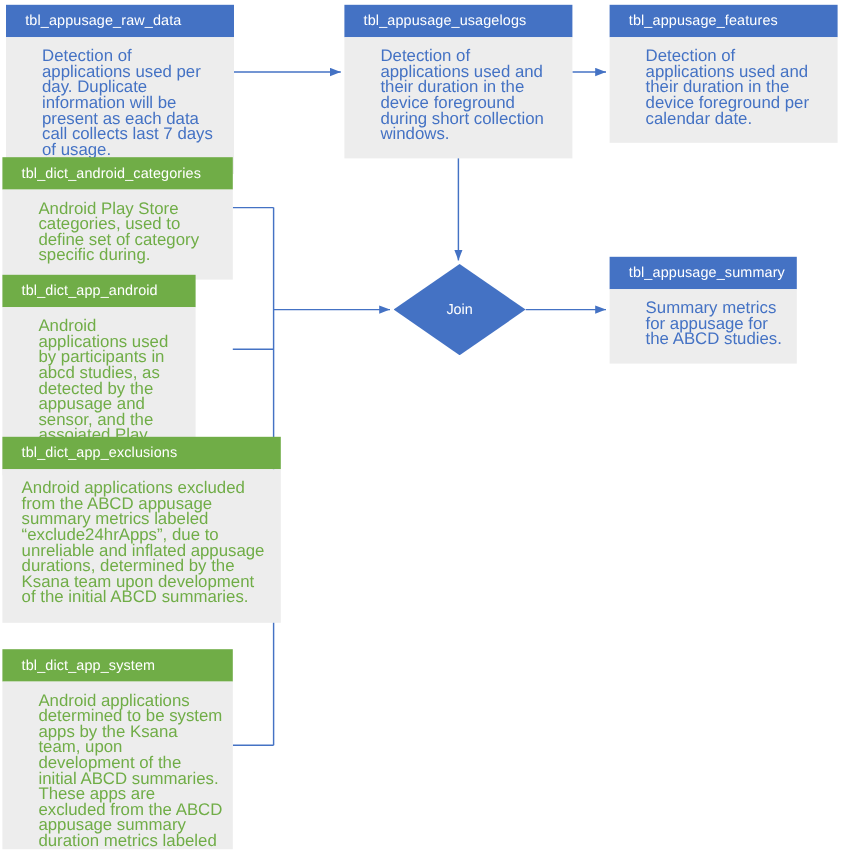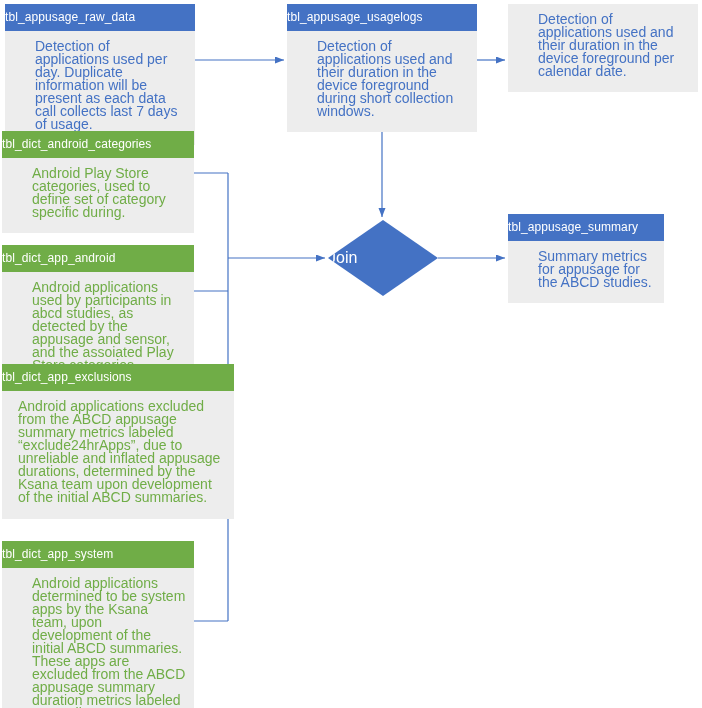--- a/index.html
+++ b/index.html
@@ -2,35 +2,35 @@
 <html><head>
 <meta charset="utf-8">
 <style>
   html,body { margin:0; padding:0; background:#ffffff; }
   body { font-family: "Liberation Sans", sans-serif; }
   .canvas { position:relative; width:702px; height:708px; background:#ffffff; overflow:hidden; }
   .connectors { position:absolute; left:0; top:0; width:702px; height:708px; }
   .node { position:absolute; }
   .node .hdr {
     color:#ffffff; font-size:12px; line-height:14px;
-    padding:6px 8px 7px 0; letter-spacing:0.1px;
+    padding:6px 8px 7px 16px; letter-spacing:0.1px;
   }
   .node.blue .hdr { background:#4472c4; }
   .node.green .hdr { background:#70ad47; }
   .node .body {
     background:#ededed; font-size:14px; line-height:13px;
     padding:9px 8px 14px 30px;
   }
   .node.blue .body { color:#4472c4; }
   .node.green .body { color:#70ad47; }
   .diamond {
     position:absolute; background:#4472c4;
     clip-path:polygon(50% 0, 100% 50%, 50% 100%, 0 50%);
-    display:flex; align-items:center; justify-content:flex-start;
-    color:#ffffff; font-size:16px;
+    display:flex; align-items:center; justify-content:center;
+    color:#ffffff; font-size:12px;
   }
 </style>
 </head>
 <body>
 
 <div class="canvas">
 
   <svg class="connectors" viewBox="0 0 702 708" xmlns="http://www.w3.org/2000/svg">
     <defs>
       <marker id="arrow" markerWidth="10" markerHeight="8" refX="9" refY="3.5" orient="auto" markerUnits="userSpaceOnUse">
@@ -55,29 +55,30 @@
     <div class="hdr">tbl_appusage_raw_data</div>
     <div class="body" style="min-height:60px;">Detection of applications used per day. Duplicate information will be present as each data call collects last 7 days of usage.</div>
   </div>
 
   <div class="node blue" style="left:287px; top:4px; width:190px;">
     <div class="hdr">tbl_appusage_usagelogs</div>
     <div class="body" style="min-height:64px;">Detection of applications used and their duration in the device foreground during short collection windows.</div>
   </div>
 
   <div class="node blue" style="left:508px; top:4px; width:190px;">
+    <div class="hdr">tbl_appusage_features</div>
     <div class="body" style="min-height:48px;">Detection of applications used and their duration in the device foreground per calendar date.</div>
   </div>
 
   <div class="node green" style="left:2px; top:131px; width:192px;">
     <div class="hdr">tbl_dict_android_categories</div>
     <div class="body" style="min-height:40px;">Android Play Store categories, used to define set of category specific during.</div>
   </div>
 
-  <div class="node green" style="left:2px; top:229px; width:192px;margin-top:16px;">
+  <div class="node green" style="left:2px; top:229px; width:161px;">
     <div class="hdr">tbl_dict_app_android</div>
     <div class="body" style="min-height:75px;">Android applications used by participants in abcd studies, as detected by the appusage and sensor, and the assoiated Play Store categories.</div>
   </div>
 
   <div class="node green" style="left:2px; top:364px; width:232px;">
     <div class="hdr">tbl_dict_app_exclusions</div>
     <div class="body" style="min-height:105px;padding-left:16px;">Android applications excluded from the ABCD appusage summary metrics labeled “exclude24hrApps”, due to unreliable and inflated appusage durations, determined by the Ksana team upon development of the initial ABCD summaries.</div>
   </div>
 
   <div class="node green" style="left:2px; top:541px; width:192px;">

